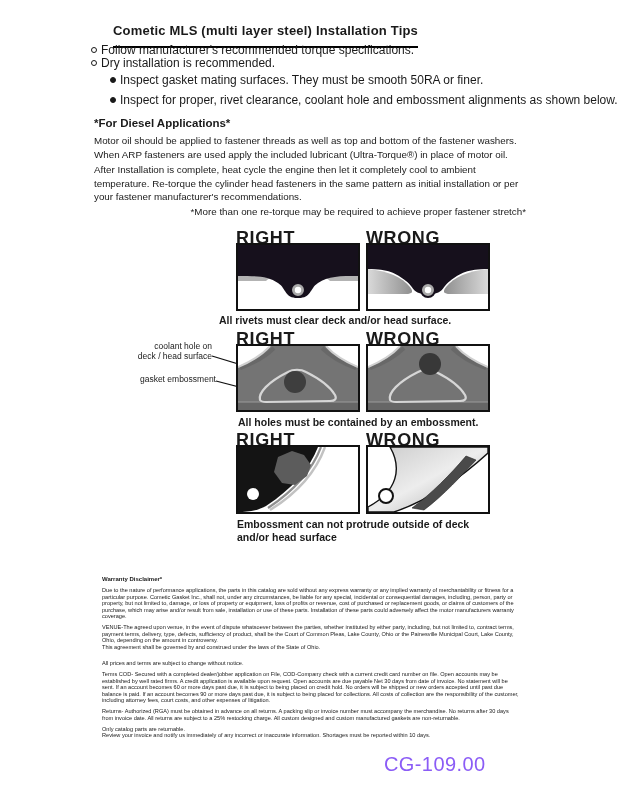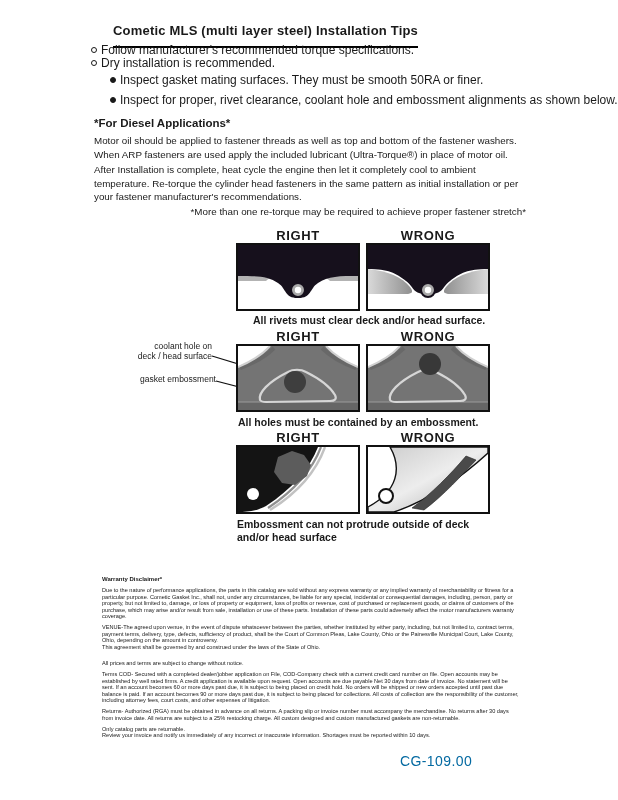--- a/index.html
+++ b/index.html
@@ -11,31 +11,31 @@
   .title{
     font-size:13px;font-weight:bold;border-bottom:2px solid #000;padding-bottom:8px;
     letter-spacing:0.2px;white-space:nowrap;
   }
   .bullet-line{font-size:12px;line-height:12px;white-space:nowrap;}
   .b-ic{display:inline-block;width:4px;height:4px;border:1px solid #1a1a1a;border-radius:50%;
         margin-right:4px;vertical-align:1px;}
   .b-ic.filled{background:#1a1a1a;}
   .h2{font-size:11.5px;font-weight:bold;white-space:nowrap;}
   .para{font-size:9.8px;line-height:13.5px;width:432px;}
-  .dg-label{font-size:13px;font-weight:600;letter-spacing:0.6px;text-align:center;width:124px;}
+  .dg-label{font-size:18px;font-weight:600;letter-spacing:0.6px;width:124px;}
   .dg-box{width:120px;height:64px;border:2px solid #111;background:#fff;}
   .dg-box svg{display:block;}
   .caption{font-size:10.5px;font-weight:600;line-height:12.5px;white-space:nowrap;}
   .callout{font-size:8.5px;line-height:9.5px;text-align:right;}
   .fine{font-size:5.6px;line-height:6.5px;width:417px;}
   .fine p{margin:0 0 4.5px 0;}
   .fine .nogap{margin-bottom:0;}
   .fine .gap2{margin-bottom:10px;}
   .fine-h{font-size:6px;font-weight:bold;margin:0 0 4.5px 0;}
-  .doc-code{font-size:14px;letter-spacing:0.4px;color:#0369a1;white-space:nowrap;margin-left:16px;}
+  .doc-code{font-size:20px;letter-spacing:0.4px;color:#8b5cf6;white-space:nowrap;}
 </style>
 </head>
 <body>
 
 <div class="page">
 
   <div class="abs title" style="left:113px;top:23px;">Cometic MLS (multi layer steel) Installation Tips</div>
 
   <div class="abs bullet-line" style="left:91px;top:44px;"><span class="b-ic"></span><span>Follow manufacturer's recommended torque specifications.</span></div>
   <div class="abs bullet-line" style="left:91px;top:57px;"><span class="b-ic"></span><span>Dry installation is recommended.</span></div>
@@ -74,21 +74,21 @@
       </defs>
       <rect x="0" y="0" width="120" height="64" fill="#ffffff"></rect>
       <path d="M0,24 C20,26 34,32 42,42 C46,47 44,49 38,49 L0,49 Z" fill="url(#gL)"></path>
       <path d="M120,24 C100,26 86,32 78,42 C74,47 76,49 82,49 L120,49 Z" fill="url(#gR)"></path>
       <path d="M0,0 H120 V24 C100,24 92,28 82,36 C73,43 76,49 60,49 C44,49 47,43 38,36 C28,28 20,24 0,24 Z" fill="#16101c"></path>
       <rect x="0" y="51" width="120" height="13" fill="#ffffff"></rect>
       <circle cx="60" cy="45" r="7" fill="#a9a9a9" stroke="#16101c" stroke-width="2"></circle>
       <circle cx="60" cy="45" r="3.2" fill="#ffffff"></circle>
     </svg>
   </div>
-  <div class="abs caption" style="left:253px;top:314px;">All rivets must clear deck and/or head surface.</div>
+  <div class="abs caption" style="left:219px;top:314px;">All rivets must clear deck and/or head surface.</div>
 
   <div class="abs dg-label" style="left:236px;top:329px;">RIGHT</div>
   <div class="abs dg-label" style="left:366px;top:329px;">WRONG</div>
 
   <div class="abs callout" style="left:98px;top:342px;width:114px;">
     <div>coolant hole on</div>
     <div>deck / head surface</div>
   </div>
   <div class="abs callout" style="left:98px;top:375px;width:118px;">gasket embossment</div>
 

